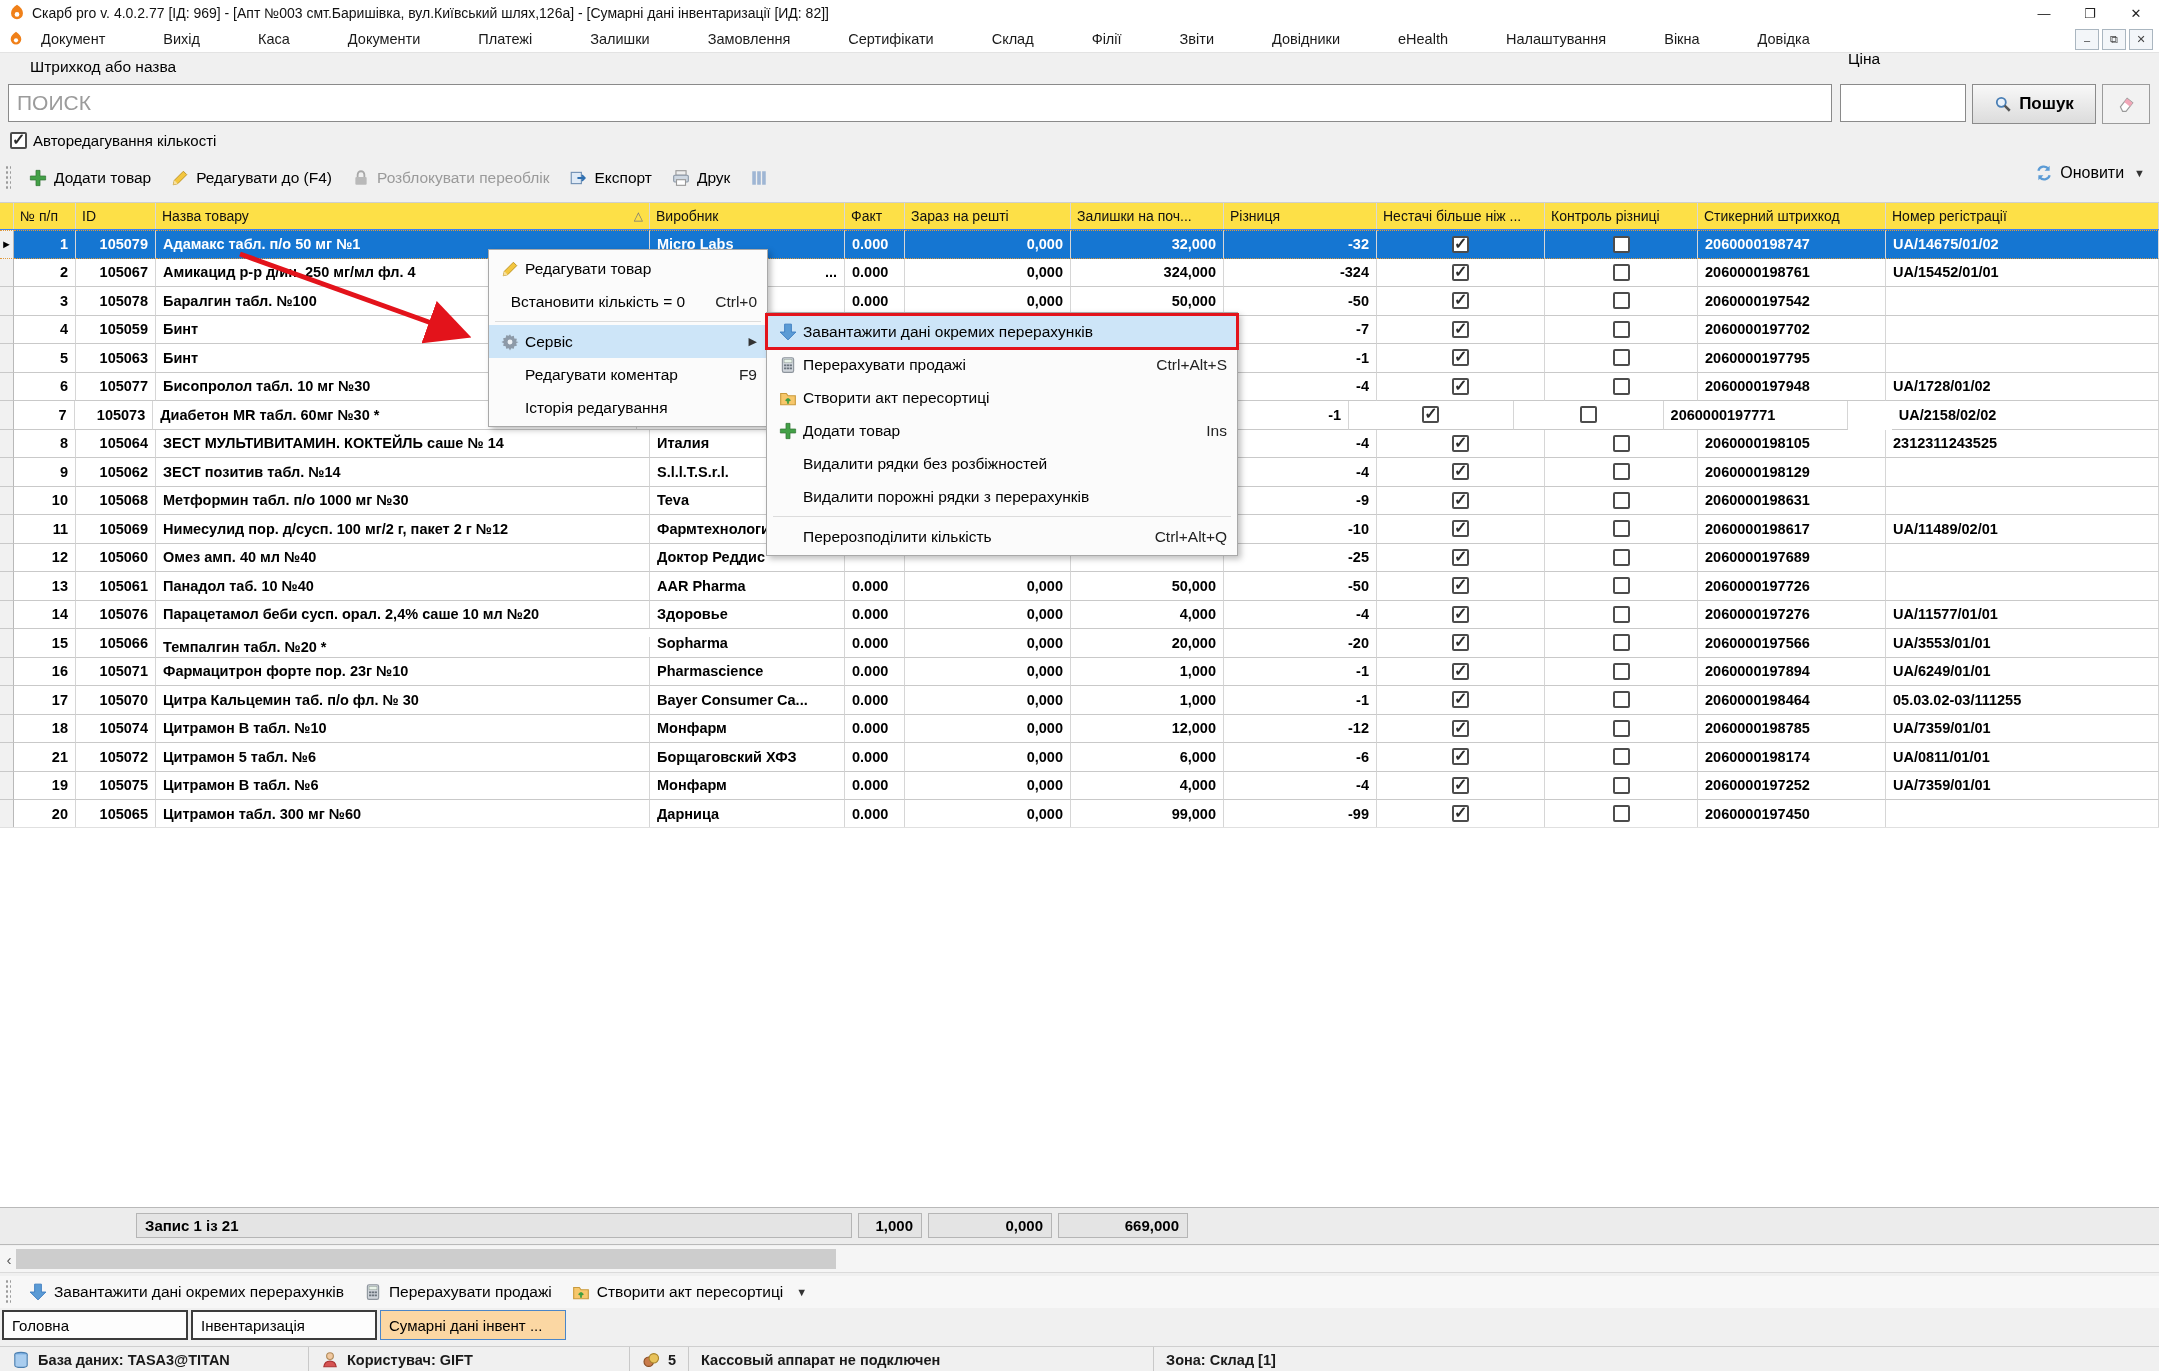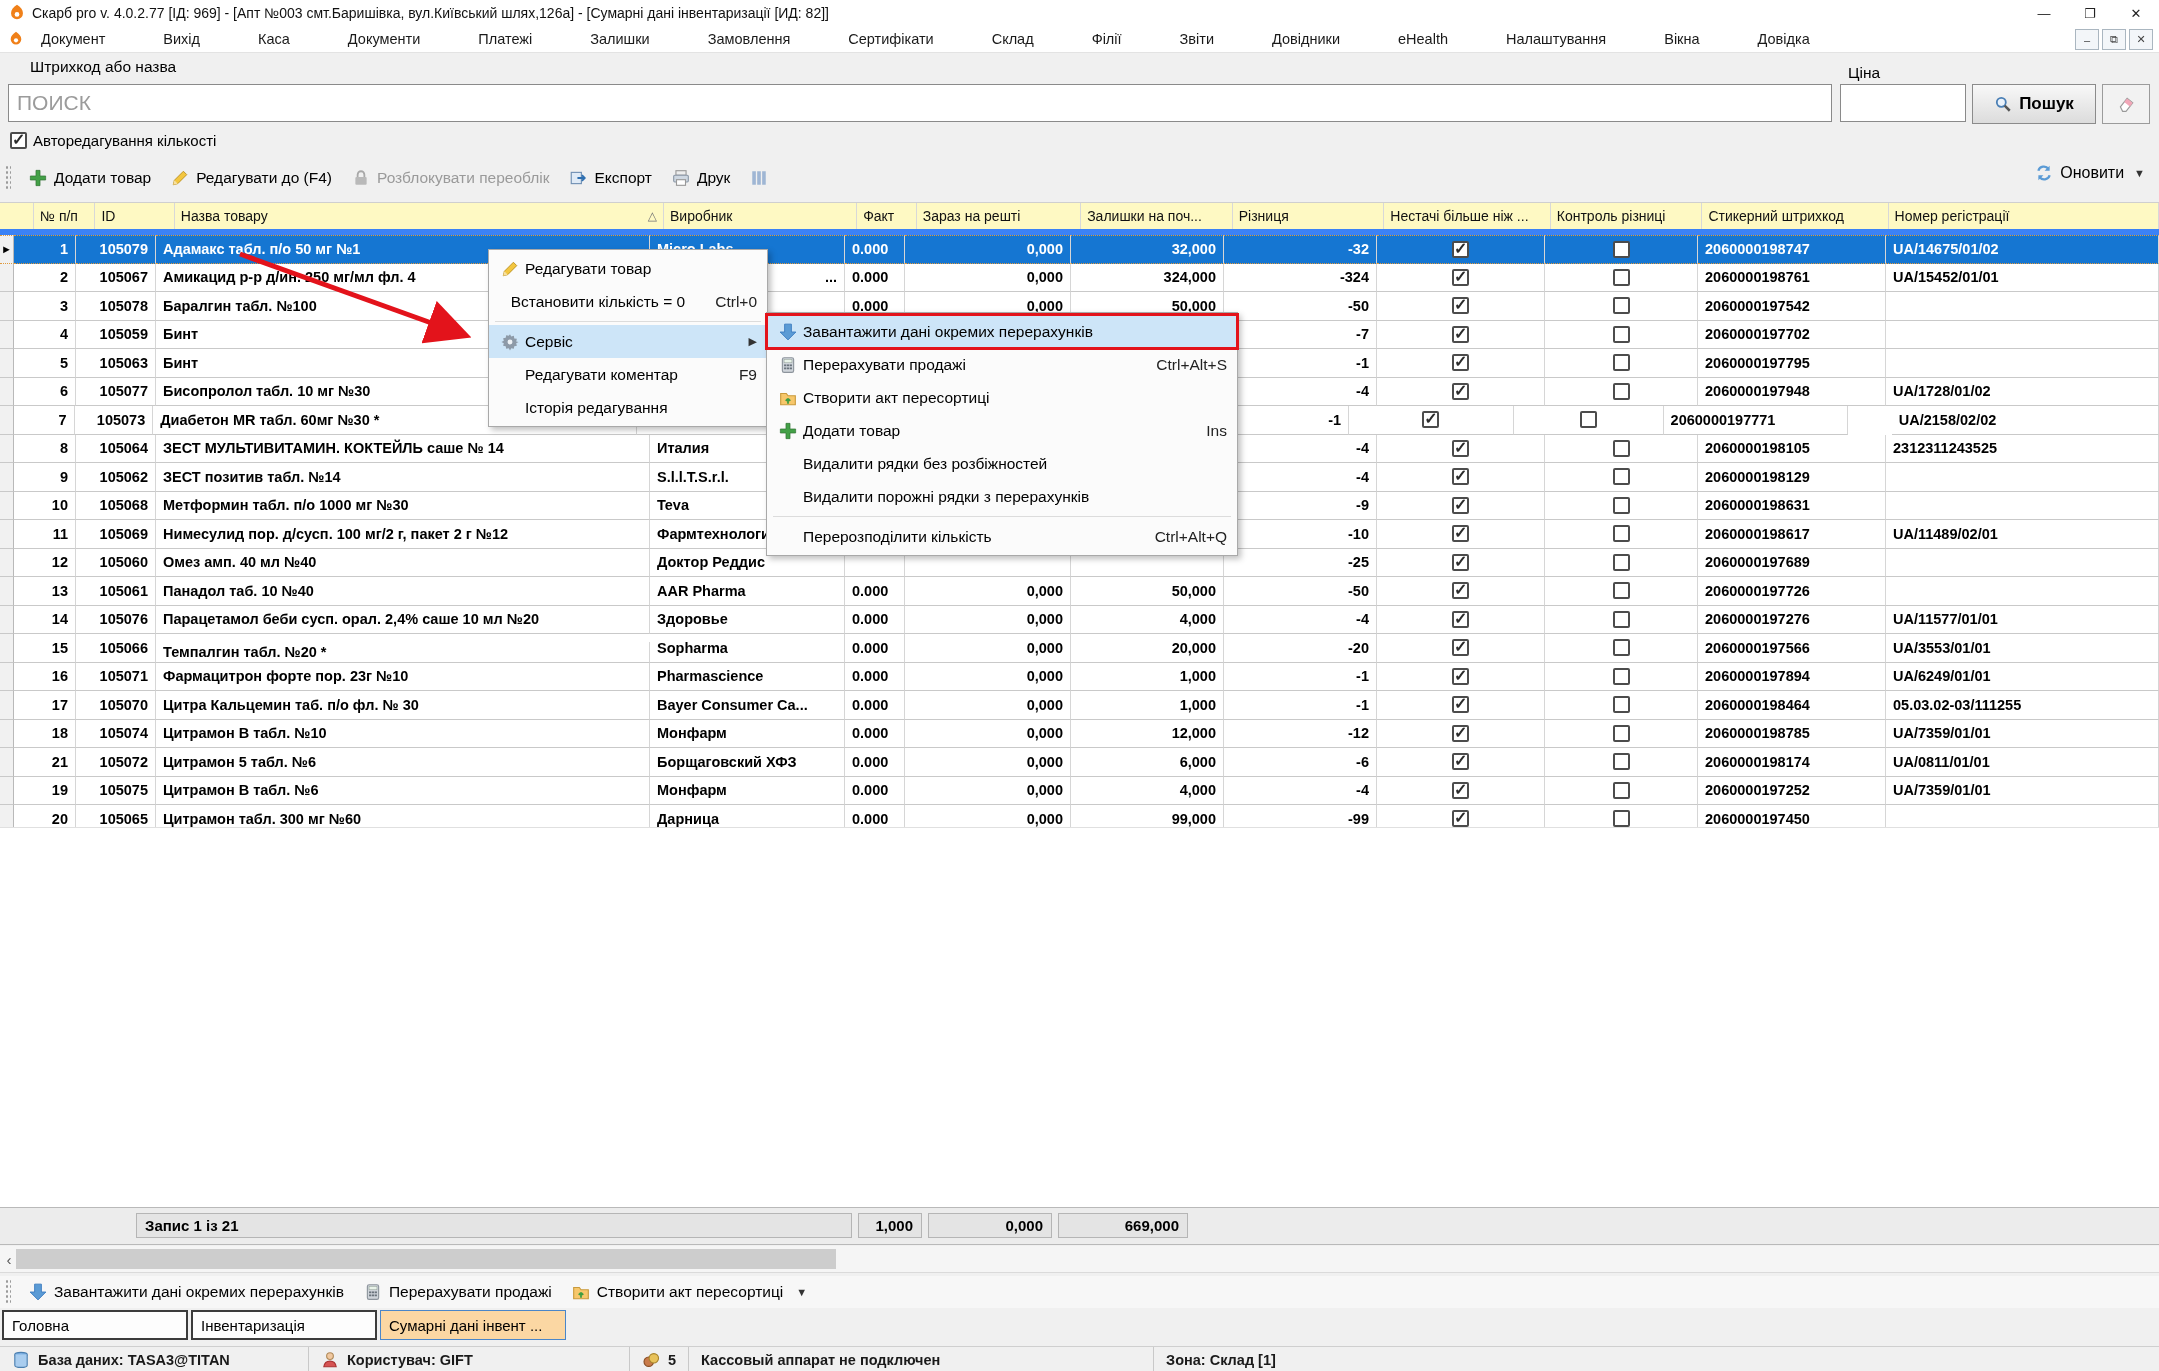--- a/index.html
+++ b/index.html
@@ -12,21 +12,21 @@
   .win-controls{position:absolute;right:0;top:0;height:26px;display:flex;}
   .win-btn{width:46px;height:26px;display:flex;align-items:center;justify-content:center;font-size:13px;color:#222;}
   
   .menubar{position:absolute;left:0;top:26px;width:100%;height:26px;background:#fff;border-bottom:1px solid #e3e3e3;display:flex;align-items:center;}
   .menubar .logo{width:16px;height:16px;margin:0 8px 0 8px;}
   .menu-item{font-size:14.5px;padding:3px 9px;color:#1a1a1a;white-space:nowrap;}
   .mdi-controls{position:absolute;right:6px;top:3px;display:flex;gap:3px;}
   .mdi-btn{width:22px;height:19px;border:1px solid #aab6c0;background:#f3f6f9;font-size:11px;display:flex;align-items:center;justify-content:center;color:#444;}
   
   .search-label{position:absolute;left:30px;top:58px;font-size:15.5px;}
-  .price-label{position:absolute;left:1848px;top:64px;font-size:15.5px;}
+  .price-label{position:absolute;left:1848px;top:50px;font-size:15.5px;}
   .search-input{position:absolute;left:8px;top:84px;width:1806px;height:36px;border:1px solid #8a8a8a;background:#fff;
     font-family:"Liberation Sans",sans-serif;font-size:21px;padding:0 8px;color:#222;}
   .search-input::placeholder{color:#9b9b9b;}
   .price-input{position:absolute;left:1840px;top:84px;width:112px;height:36px;border:1px solid #8a8a8a;background:#fff;font-size:18px;padding:0 6px;}
   .search-btn{position:absolute;left:1972px;top:84px;width:122px;height:38px;border:1px solid #8b8b8b;
     background:linear-gradient(#f8f8f8,#dcdcdc);display:flex;align-items:center;justify-content:center;gap:7px;
     font-size:17px;font-weight:bold;}
   .erase-btn{position:absolute;left:2102px;top:84px;width:46px;height:38px;border:1px solid #9b9b9b;background:#f2f2f2;
     display:flex;align-items:center;justify-content:center;}
   .autoedit{position:absolute;left:10px;top:132px;display:flex;align-items:center;gap:6px;font-size:15px;}
@@ -36,21 +36,21 @@
   
   .toolbar{position:absolute;left:0;top:158px;width:100%;height:40px;background:#f0f0f0;display:flex;align-items:center;}
   .drag-dots{width:6px;height:26px;margin:0 8px 0 5px;background:radial-gradient(circle,#9a9a9a 1px,transparent 1.4px);background-size:4px 5px;}
   .tool-item{display:flex;align-items:center;gap:7px;font-size:15.5px;padding:4px 10px;white-space:nowrap;}
   .tool-item.disabled{color:#9a9a9a;}
   .tool-item .ic, .ic16{width:18px;height:18px;display:inline-block;}
   .refresh-cluster{position:absolute;right:14px;top:164px;display:flex;align-items:center;gap:7px;font-size:16px;}
   .caret{font-size:11px;color:#333;margin-left:3px;}
   
   .grid{position:absolute;left:0;top:202px;width:2159px;background:#fff;}
-  .grid-header{display:flex;height:26px;background:#fef9c3;border-top:1px solid #cfcfcf;border-bottom:6px solid #3b82f6;padding-left:20px;}
+  .grid-header{display:flex;height:26px;background:#fde047;border-top:1px solid #cfcfcf;border-bottom:1px solid #3b82f6;}
   .gh-cell{font-size:14px;color:#111;display:flex;align-items:center;padding:0 6px;border-right:1px solid #d8d8d8;box-sizing:border-box;overflow:hidden;white-space:nowrap;}
   .sort-glyph{margin-left:auto;color:#777;font-size:12px;}
   .grid-body .row{display:flex;height:28.5px;box-sizing:border-box;}
   .cell{box-sizing:border-box;border-right:1px solid #d6d6d6;border-bottom:1px solid #c9c9c9;font-size:14.5px;font-weight:bold;
     display:flex;align-items:center;padding:0 7px;overflow:hidden;white-space:nowrap;}
   .cell.gutter{background:#f1f1f1;border-right:1px solid #b9b9b9;padding:0;justify-content:center;font-size:11px;color:#000;}
   .cell.r{justify-content:flex-end;}
   .cell.c{justify-content:center;}
   .row.selected .cell{background:#1576d2;color:#fff;border-bottom:1px dotted #e09a3e;border-top:1px dotted #e09a3e;}
   .row.selected .cell.gutter{background:#f1f1f1;color:#000;}

